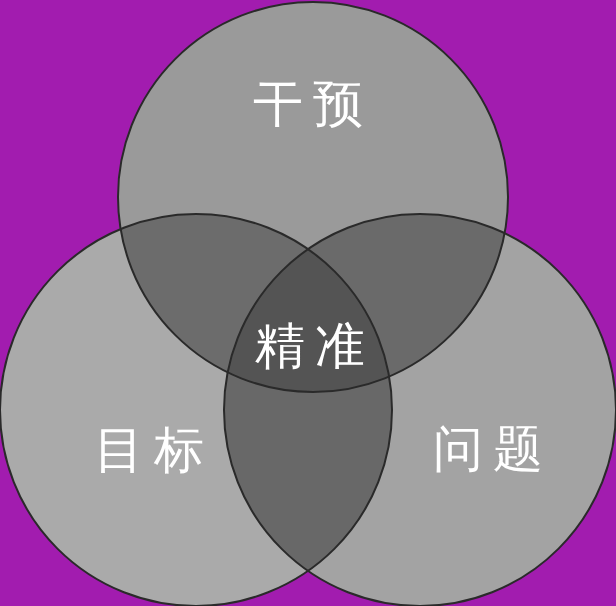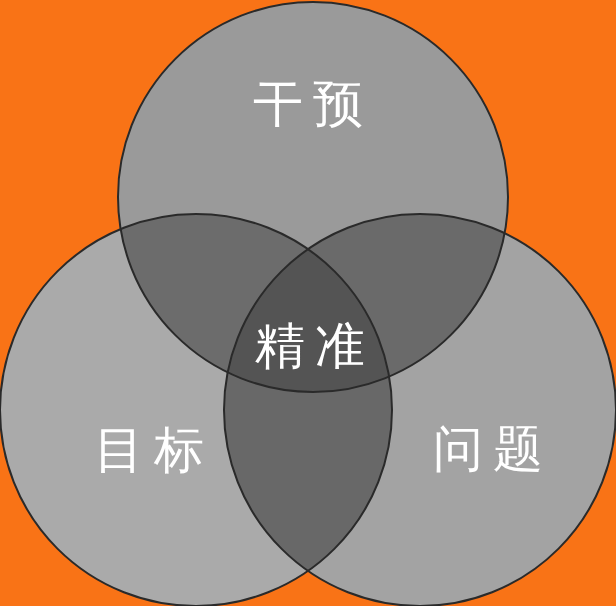--- a/index.html
+++ b/index.html
@@ -5,21 +5,21 @@
   html, body {
     margin: 0;
     padding: 0;
     background: #ffffff;
   }
   .stage {
     position: relative;
     width: 616px;
     height: 606px;
     overflow: hidden;
-    background: #f97316;
+    background: #a21caf;
   }
   svg {
     display: block;
   }
   .venn-label {
     font-family: "DejaVu Serif", "Liberation Serif", serif;
     font-size: 50px;
     letter-spacing: 10px;
     text-anchor: middle;
     dominant-baseline: central;

